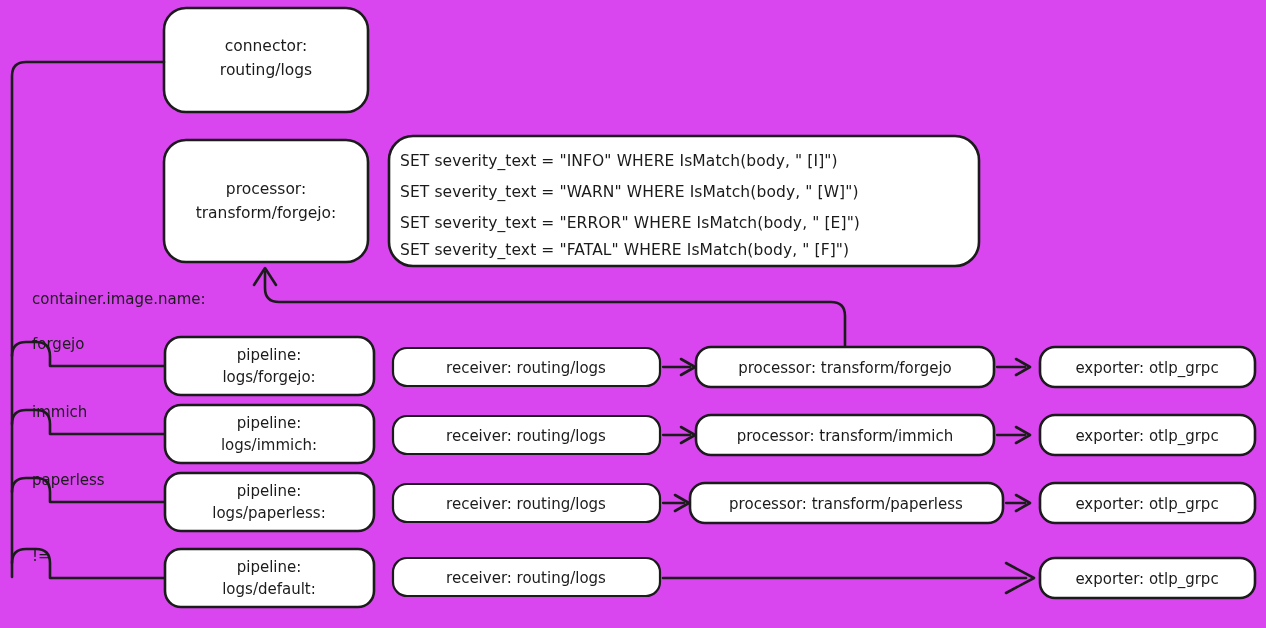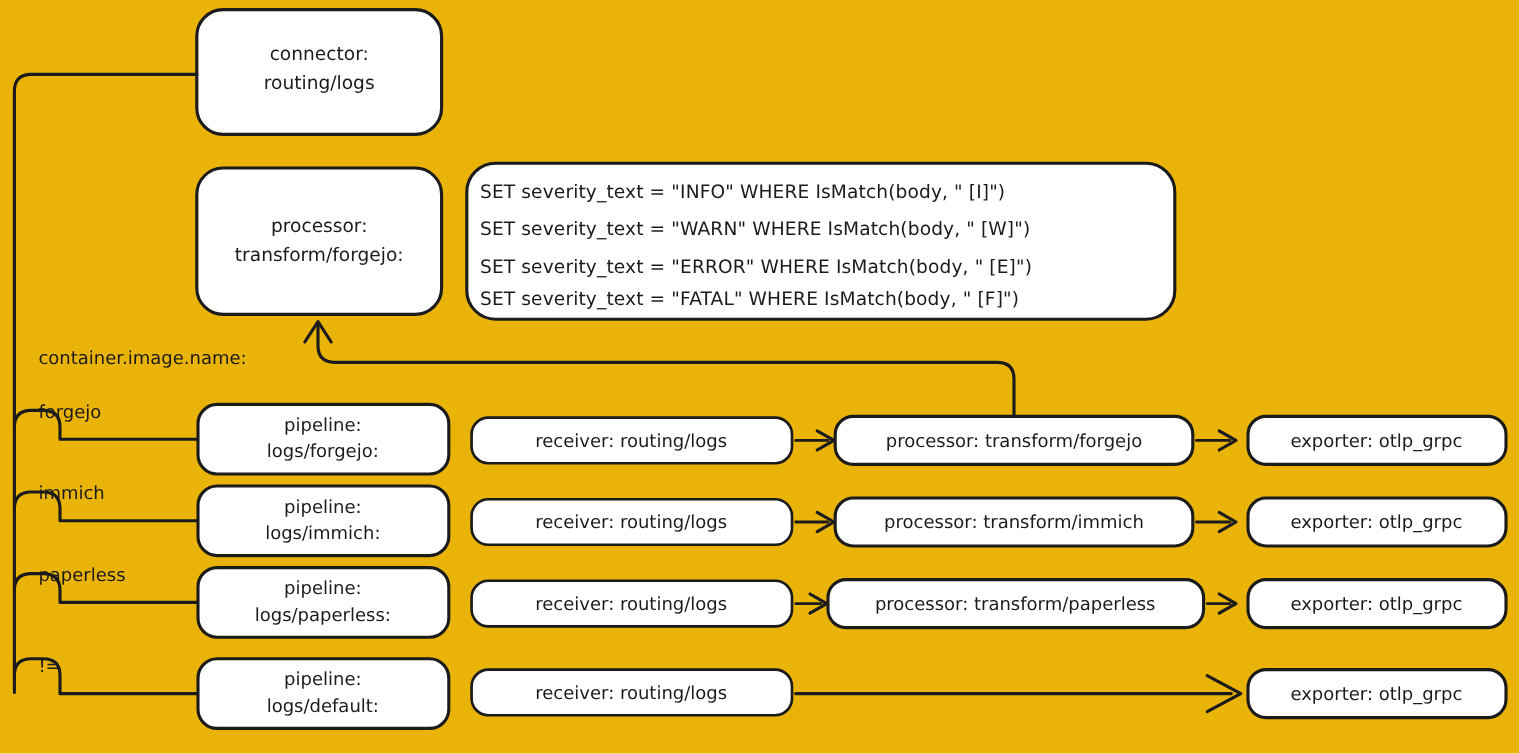--- a/index.html
+++ b/index.html
@@ -4,21 +4,21 @@
 <style>
   html, body {
     margin: 0;
     padding: 0;
     background: #ffffff;
   }
   #canvas {
     position: relative;
     width: 1266px;
     height: 628px;
-    background: #eab308;
+    background: #d946ef;
     overflow: hidden;
     font-family: "DejaVu Sans", sans-serif;
   }
   svg#diagram {
     position: absolute;
     top: 0;
     left: 0;
     width: 1266px;
     height: 628px;
   }

